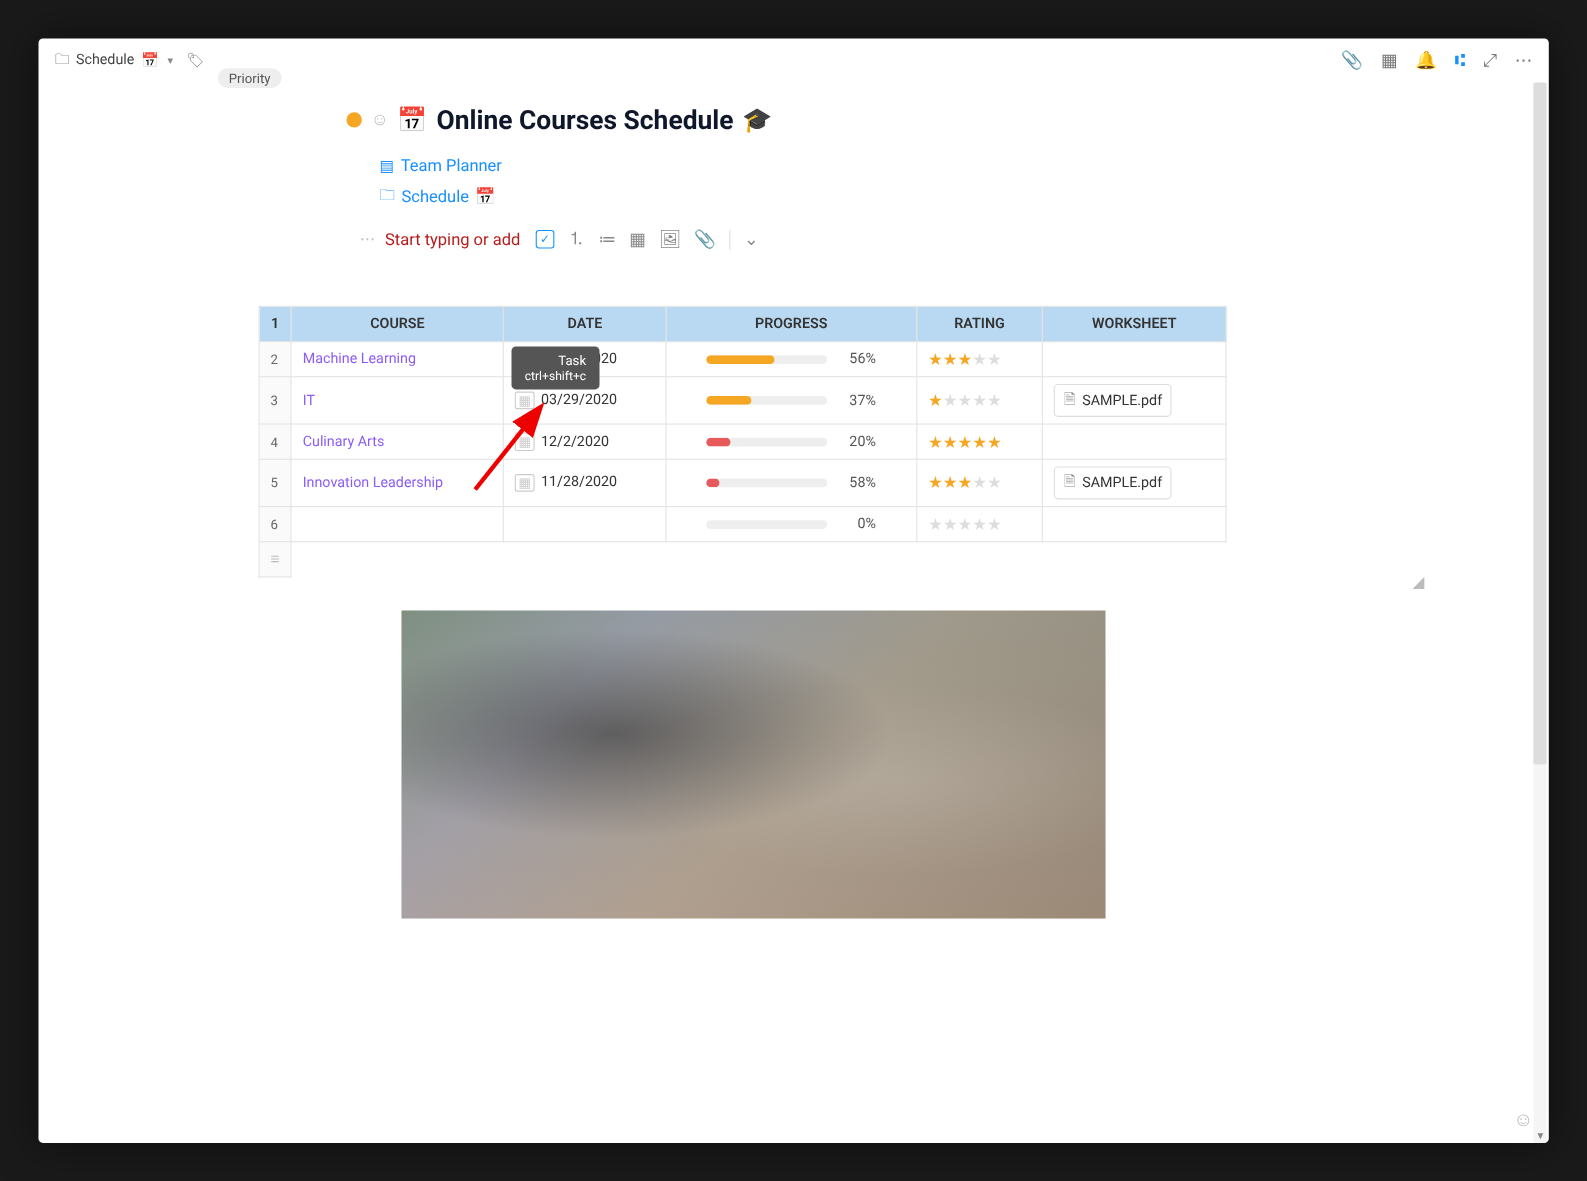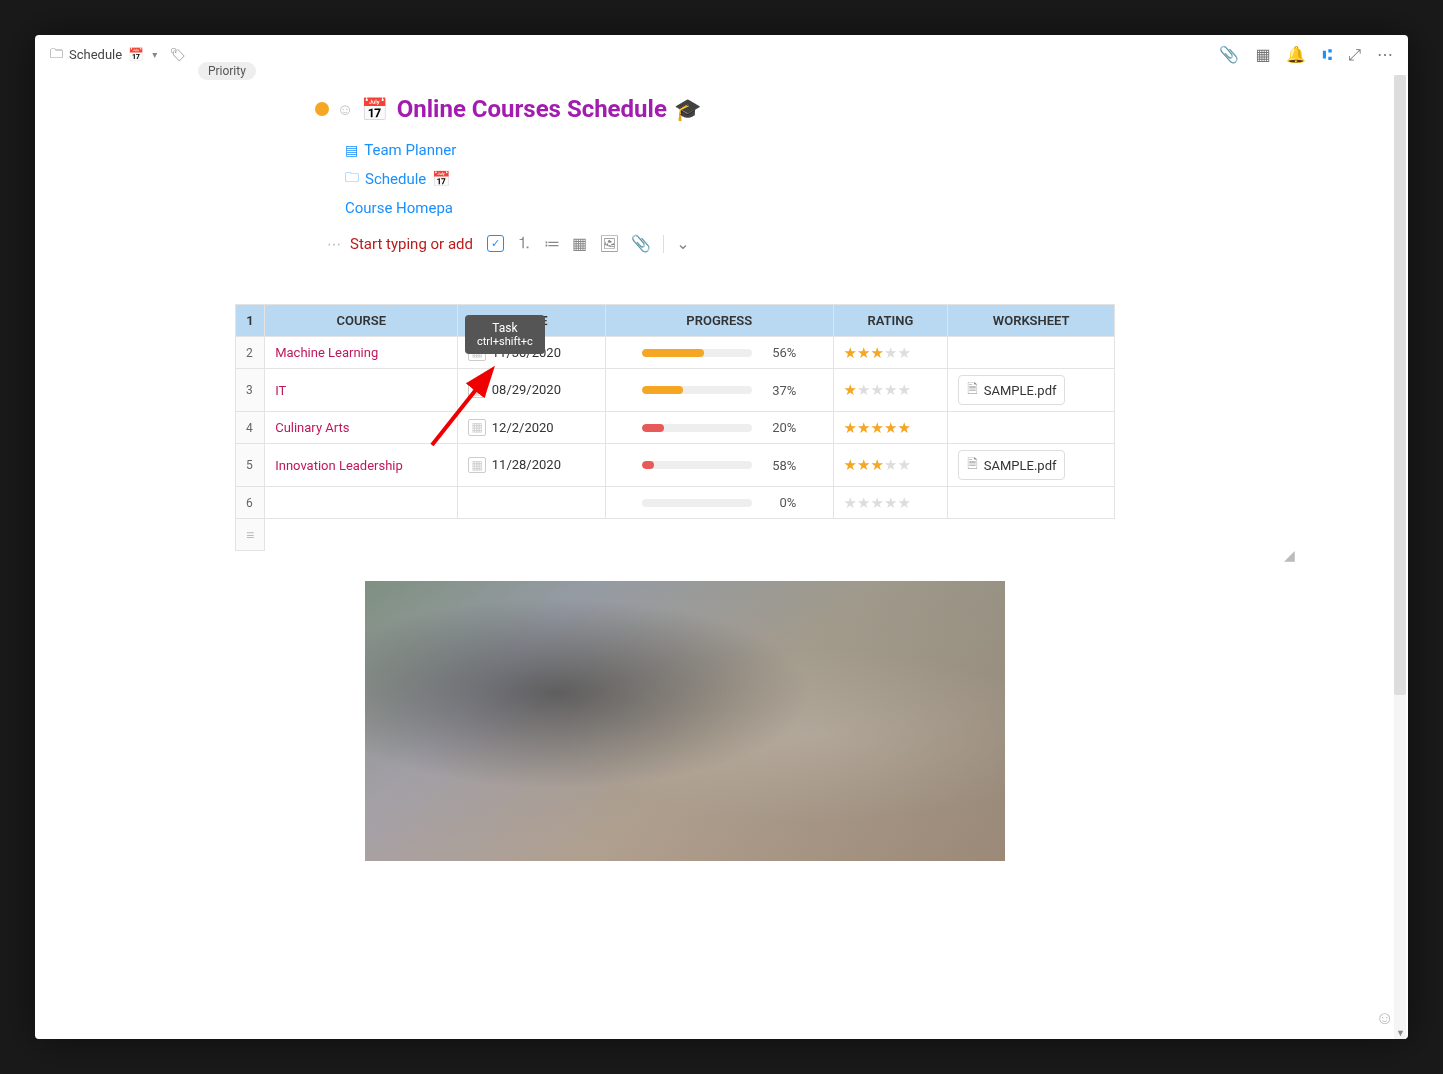--- a/index.html
+++ b/index.html
@@ -67,21 +67,21 @@
     display: flex;
     align-items: center;
     gap: 8px;
     margin-bottom: 18px;
   }
   .dot-amber { width: 14px; height: 14px; background: #f5a623; border-radius: 50%; }
   .emoji-face { color: #bbb; font-size: 16px; }
   .page-title {
     font-size: 24px;
     font-weight: 700;
-    color: #a21caf;
+    color: #0f172a;
   }
   .grad-emoji { font-size: 22px; }
   .desc {
     font-size: 15px;
     color: #333;
     line-height: 1.6;
     margin-bottom: 12px;
     max-width: 680px;
     margin-left: 30px;
   }
@@ -112,21 +112,21 @@
     border-radius: 3px;
     width: 17px; height: 17px;
     display: flex; align-items: center; justify-content: center;
     font-size: 11px;
   }
   .sep { width:1px; height:18px; background:#ddd; }
   .tooltip-abs {
     position:absolute;
     left: 430px;
     top: 240px;
-    background:#555;color:#fff;border-radius:4px;padding:6px 12px;font-size:12px;text-align:center;
+    background:#555;color:#fff;border-radius:4px;padding:6px 12px;font-size:12px;text-align:right;
     z-index:20;
   }
   .arrow {
     position: absolute;
     left: 387px; top: 285px; z-index:19;
   }
   .table-wrap {
     margin-top: 50px;
     margin-left: -80px;
     position: relative;
@@ -149,21 +149,21 @@
     text-align: center;
     font-size: 13px;
   }
   .rownum {
     background: #fafafa;
     color: #666;
     text-align: center;
     width: 26px;
     font-size: 12px;
   }
-  .course-link { color: #be185d; cursor: pointer; }
+  .course-link { color: #8b5cf6; cursor: pointer; }
   .date-cell { color: #333; display:flex; align-items:center; gap:6px; }
   .date-ico { color: #ccc; font-size: 12px; border:1px solid #ccc; border-radius:2px; padding:0 2px; line-height:1.2; }
   .progress-cell { display:flex; align-items:center; gap:10px; justify-content:center; }
   .pbar { width: 110px; height: 8px; background: #eee; border-radius: 4px; overflow: hidden; }
   .pfill { height:100%; border-radius:4px; }
   .pct { color:#555; width:34px; text-align:right; font-size:13px; }
   .rating-cell { text-align:center; }
   .star { color:#ddd; font-size:15px; }
   .star.on { color:#f5a623; }
   .ws-cell { }
@@ -253,23 +253,20 @@
 
     <div class="link-row">
       <span class="licon">▤</span>
       <span>Team Planner</span>
     </div>
     <div class="link-row">
       <span class="licon">🗀</span>
       <span>Schedule</span>
       <span>📅</span>
     </div>
-    <div class="link-row">
-      <span>Course Homepa</span>
-    </div>
 
     <div class="tooltip-abs">
       <span class="tt-title" style="display:block">Task</span>
       <span class="tt-sub" style="display:block;font-size:11px">ctrl+shift+c</span>
     </div>
 
     <svg class="arrow" width="80" height="90">
       <defs>
           <marker id="ah" markerWidth="10" markerHeight="10" refX="6" refY="3" orient="auto">
         <path d="M0,0 L0,6 L8,3 z" fill="#e00"></path>
@@ -325,21 +322,21 @@
               </td>
               <td class="rating-cell"><span class="star on">★</span><span class="star on">★</span><span class="star on">★</span><span class="star">★</span><span class="star">★</span></td>
               <td class="ws-cell"></td>
             </tr>
             <tr>
               <td class="rownum">3</td>
               <td><span class="course-link">IT</span></td>
               <td>
                 <span class="date-cell">
                   <span class="date-ico">▦</span>
-                  <span>08/29/2020</span>
+                  <span>03/29/2020</span>
                 </span>
               </td>
               <td>
                 <div class="progress-cell">
                   <div class="pbar">
                     <div class="pfill" style="width: 37%; background: rgb(245, 166, 35);"></div>
                   </div>
                   <span class="pct">37%</span>
                 </div>
               </td>

